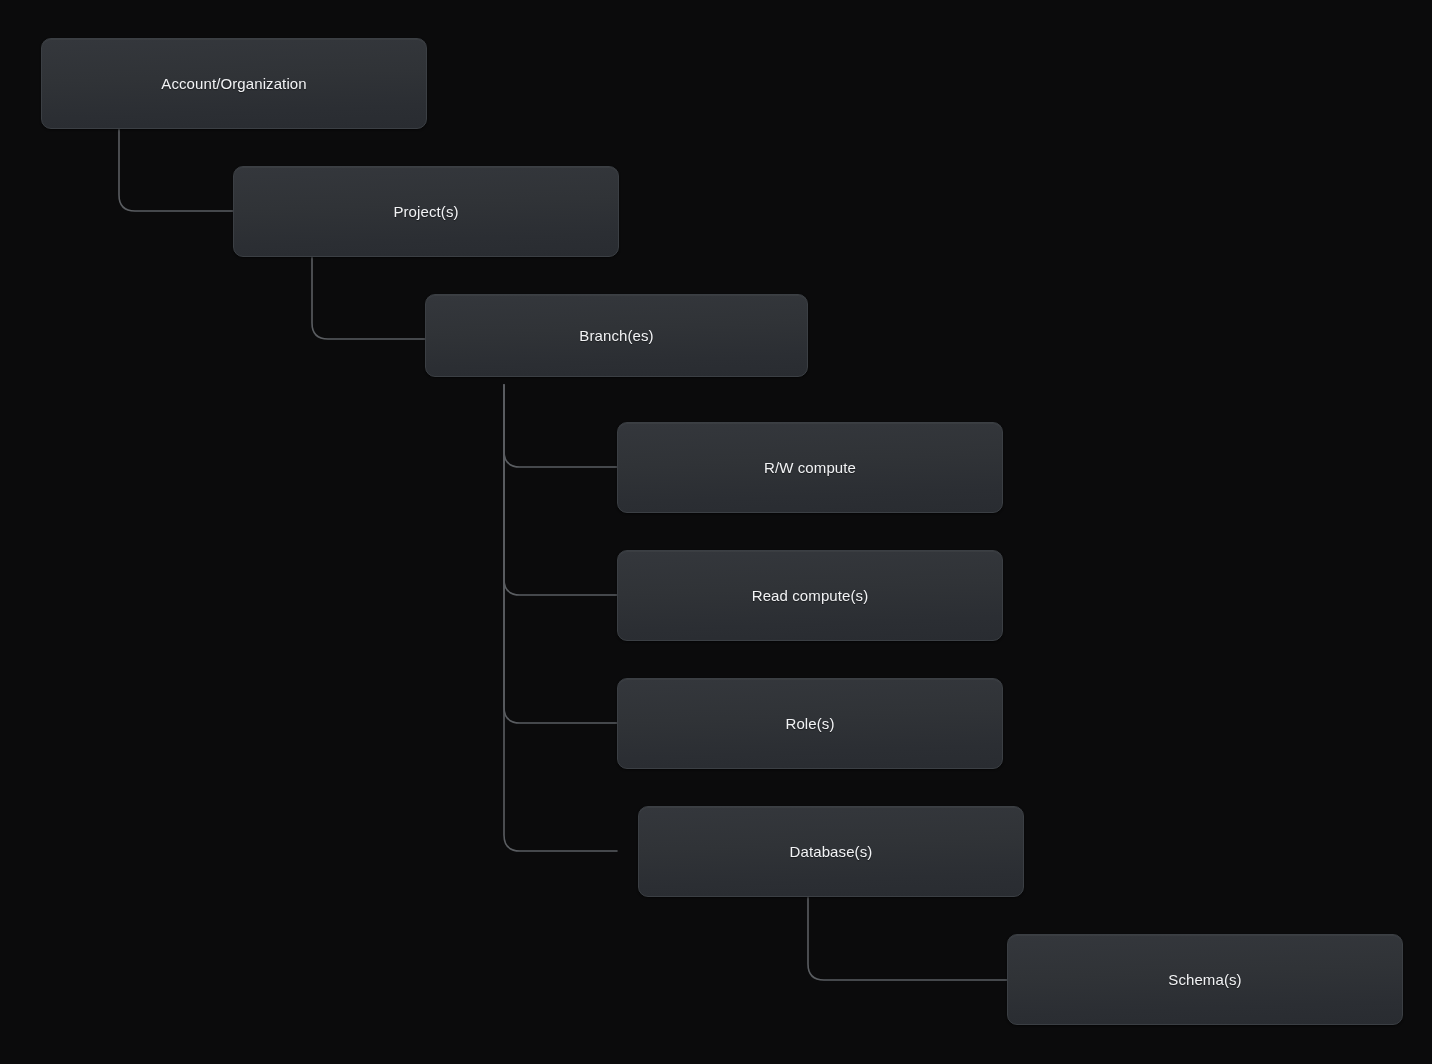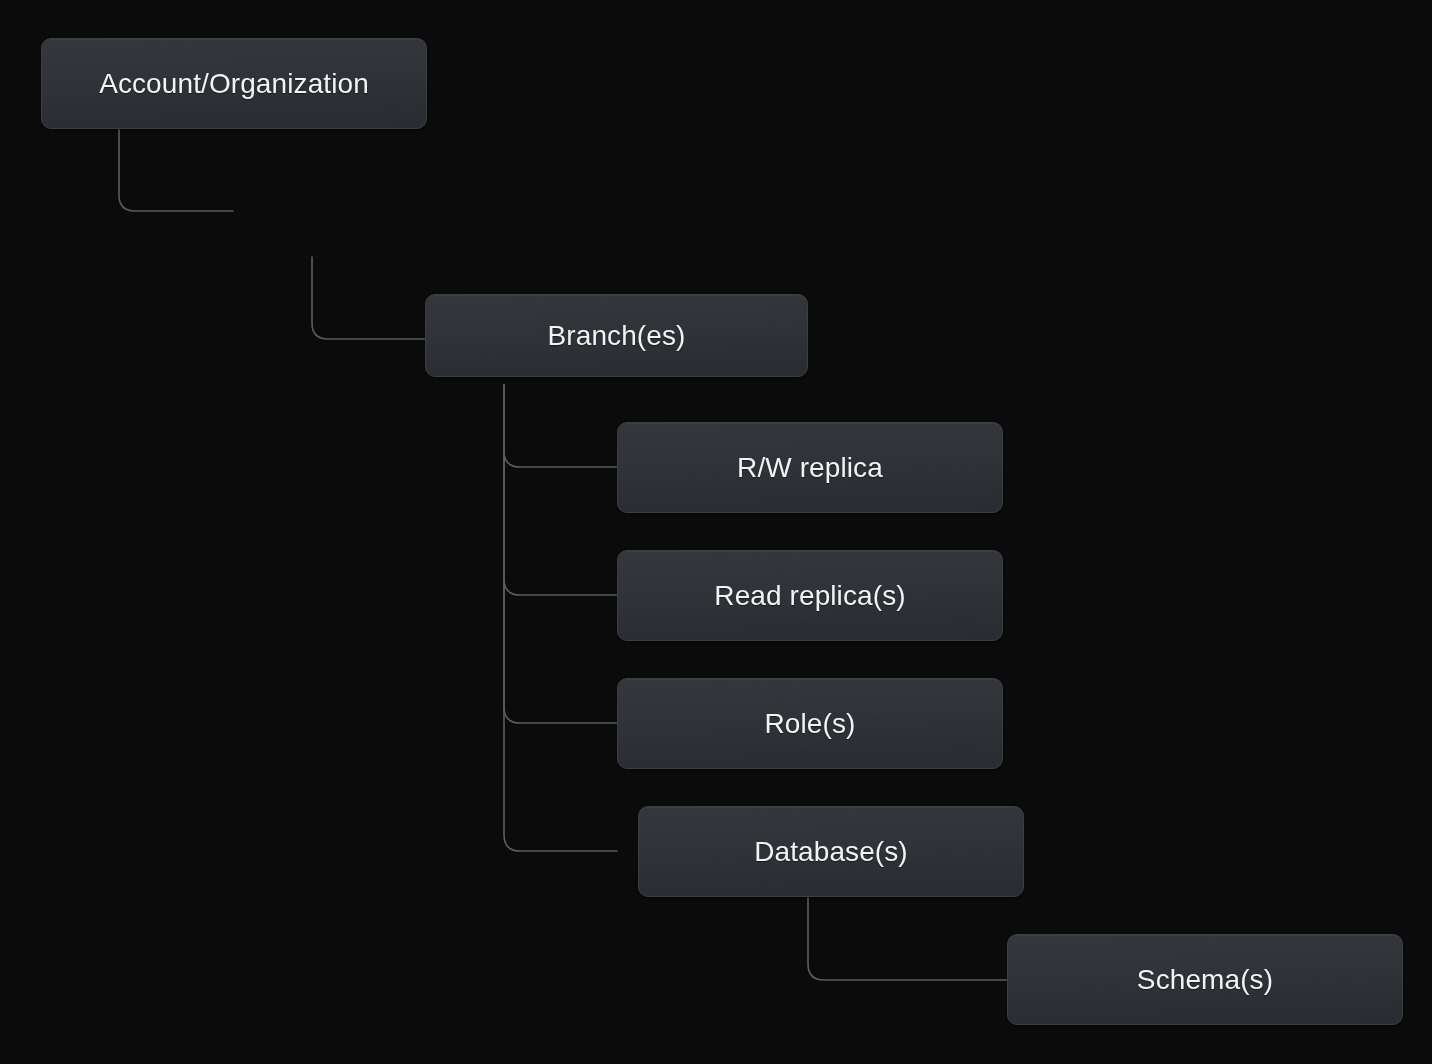--- a/index.html
+++ b/index.html
@@ -32,21 +32,21 @@
     display: flex;
     align-items: center;
     justify-content: center;
     border-radius: 10px;
     background: linear-gradient(178deg, #34373c 0%, #303337 42%, #2b2e33 78%, #292c31 100%);
     border: 1px solid #3b3f44;
     box-shadow: 0 1px 2px rgba(0,0,0,0.55), inset 0 1px 0 rgba(255,255,255,0.035);
   }
   .node-label {
     color: #f2f3f5;
-    font-size: 28px;
+    font-size: 15px;
     font-weight: 400;
     letter-spacing: 0.1px;
     line-height: 1.2;
     text-align: center;
     white-space: nowrap;
     text-shadow: 0 1px 1px rgba(0,0,0,0.45);
   }
 </style>
 </head>
 <body>
@@ -60,31 +60,34 @@
       <path d="M 504 385 L 504 579 Q 504 595 520 595 L 617 595" fill="none" stroke="#5a5d61" stroke-width="1.6" stroke-linecap="round"></path>
       <path d="M 504 385 L 504 707 Q 504 723 520 723 L 617 723" fill="none" stroke="#5a5d61" stroke-width="1.6" stroke-linecap="round"></path>
       <path d="M 504 385 L 504 835 Q 504 851 520 851 L 617 851" fill="none" stroke="#5a5d61" stroke-width="1.6" stroke-linecap="round"></path>
       <path d="M 808 897 L 808 964 Q 808 980 824 980 L 1007 980" fill="none" stroke="#5a5d61" stroke-width="1.6" stroke-linecap="round"></path>
     </svg>
 
   <div class="node" style="left: 41px; top: 38px; width: 386px; height: 91px;">
     <span class="node-label">Account/Organization</span>
   </div>
 
+  <div class="node" style="left: 233px; top: 166px; width: 386px; height: 91px;">
+    <span class="node-label">Project(s)</span>
+  </div>
 
   <div class="node" style="left: 425px; top: 294px; width: 383px; height: 83px;">
     <span class="node-label">Branch(es)</span>
   </div>
 
   <div class="node" style="left: 617px; top: 422px; width: 386px; height: 91px;">
-    <span class="node-label">R/W replica</span>
+    <span class="node-label">R/W compute</span>
   </div>
 
   <div class="node" style="left: 617px; top: 550px; width: 386px; height: 91px;">
-    <span class="node-label">Read replica(s)</span>
+    <span class="node-label">Read compute(s)</span>
   </div>
 
   <div class="node" style="left: 617px; top: 678px; width: 386px; height: 91px;">
     <span class="node-label">Role(s)</span>
   </div>
 
   <div class="node" style="left: 638px; top: 806px; width: 386px; height: 91px;">
     <span class="node-label">Database(s)</span>
   </div>
 

